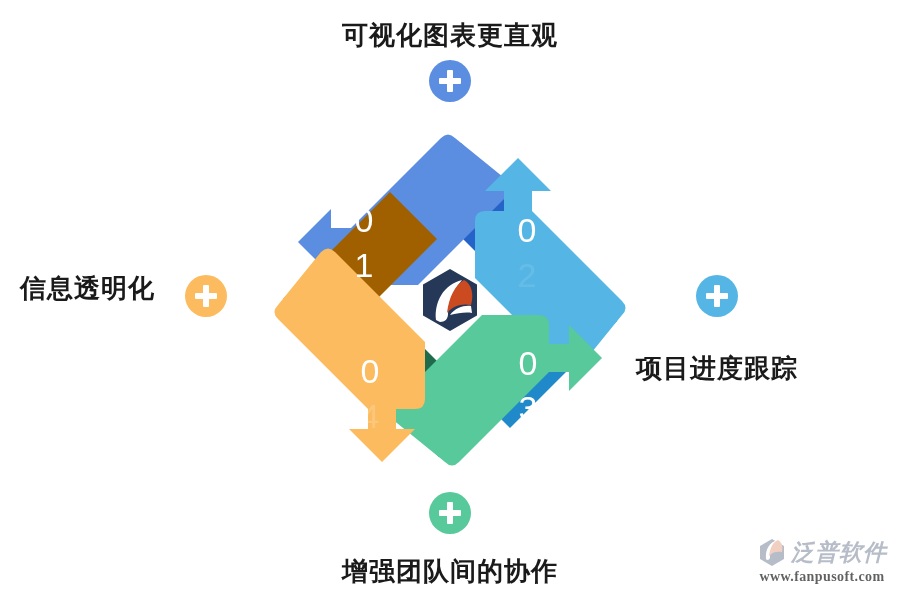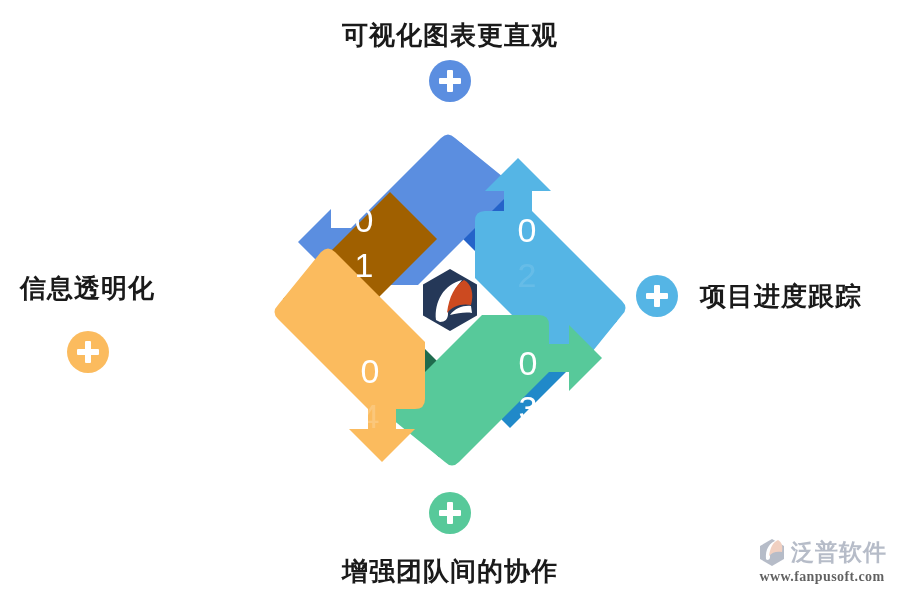--- a/index.html
+++ b/index.html
@@ -78,32 +78,33 @@
     flex-direction: column;
     align-items: center;
     gap: 24px;
   }
   
   #group-left {
     position: absolute;
     left: 20px;
     top: 275px;
     display: flex;
-    flex-direction: column;
-    align-items: center;
+    flex-direction: row;
+    align-items: flex-start;
     gap: 30px;
   }
   
   #group-right {
     position: absolute;
     left: 636px;
     top: 275px;
     display: flex;
-    align-items: center;
-    gap: 22px;
+    flex-direction: column;
+    align-items: center;
+    gap: 38px;
   }
 
   
   #cycle-diagram {
     position: absolute;
     left: 265px;
     top: 125px;
     width: 370px;
     height: 350px;
   }
@@ -128,20 +129,21 @@
     display: flex;
     flex-direction: column;
     align-items: center;
     opacity: 0.62;
   }
   #watermark-row {
     display: flex;
     flex-direction: row;
     align-items: center;
     gap: 4px;
+    font-style: italic;
   }
   #watermark-name {
     font-size: 23px;
     font-weight: bold;
     color: #8b94a8;
     letter-spacing: 1px;
     line-height: 1;
   }
   #watermark-url {
     font-family: "Liberation Serif", "DejaVu Serif", serif;

